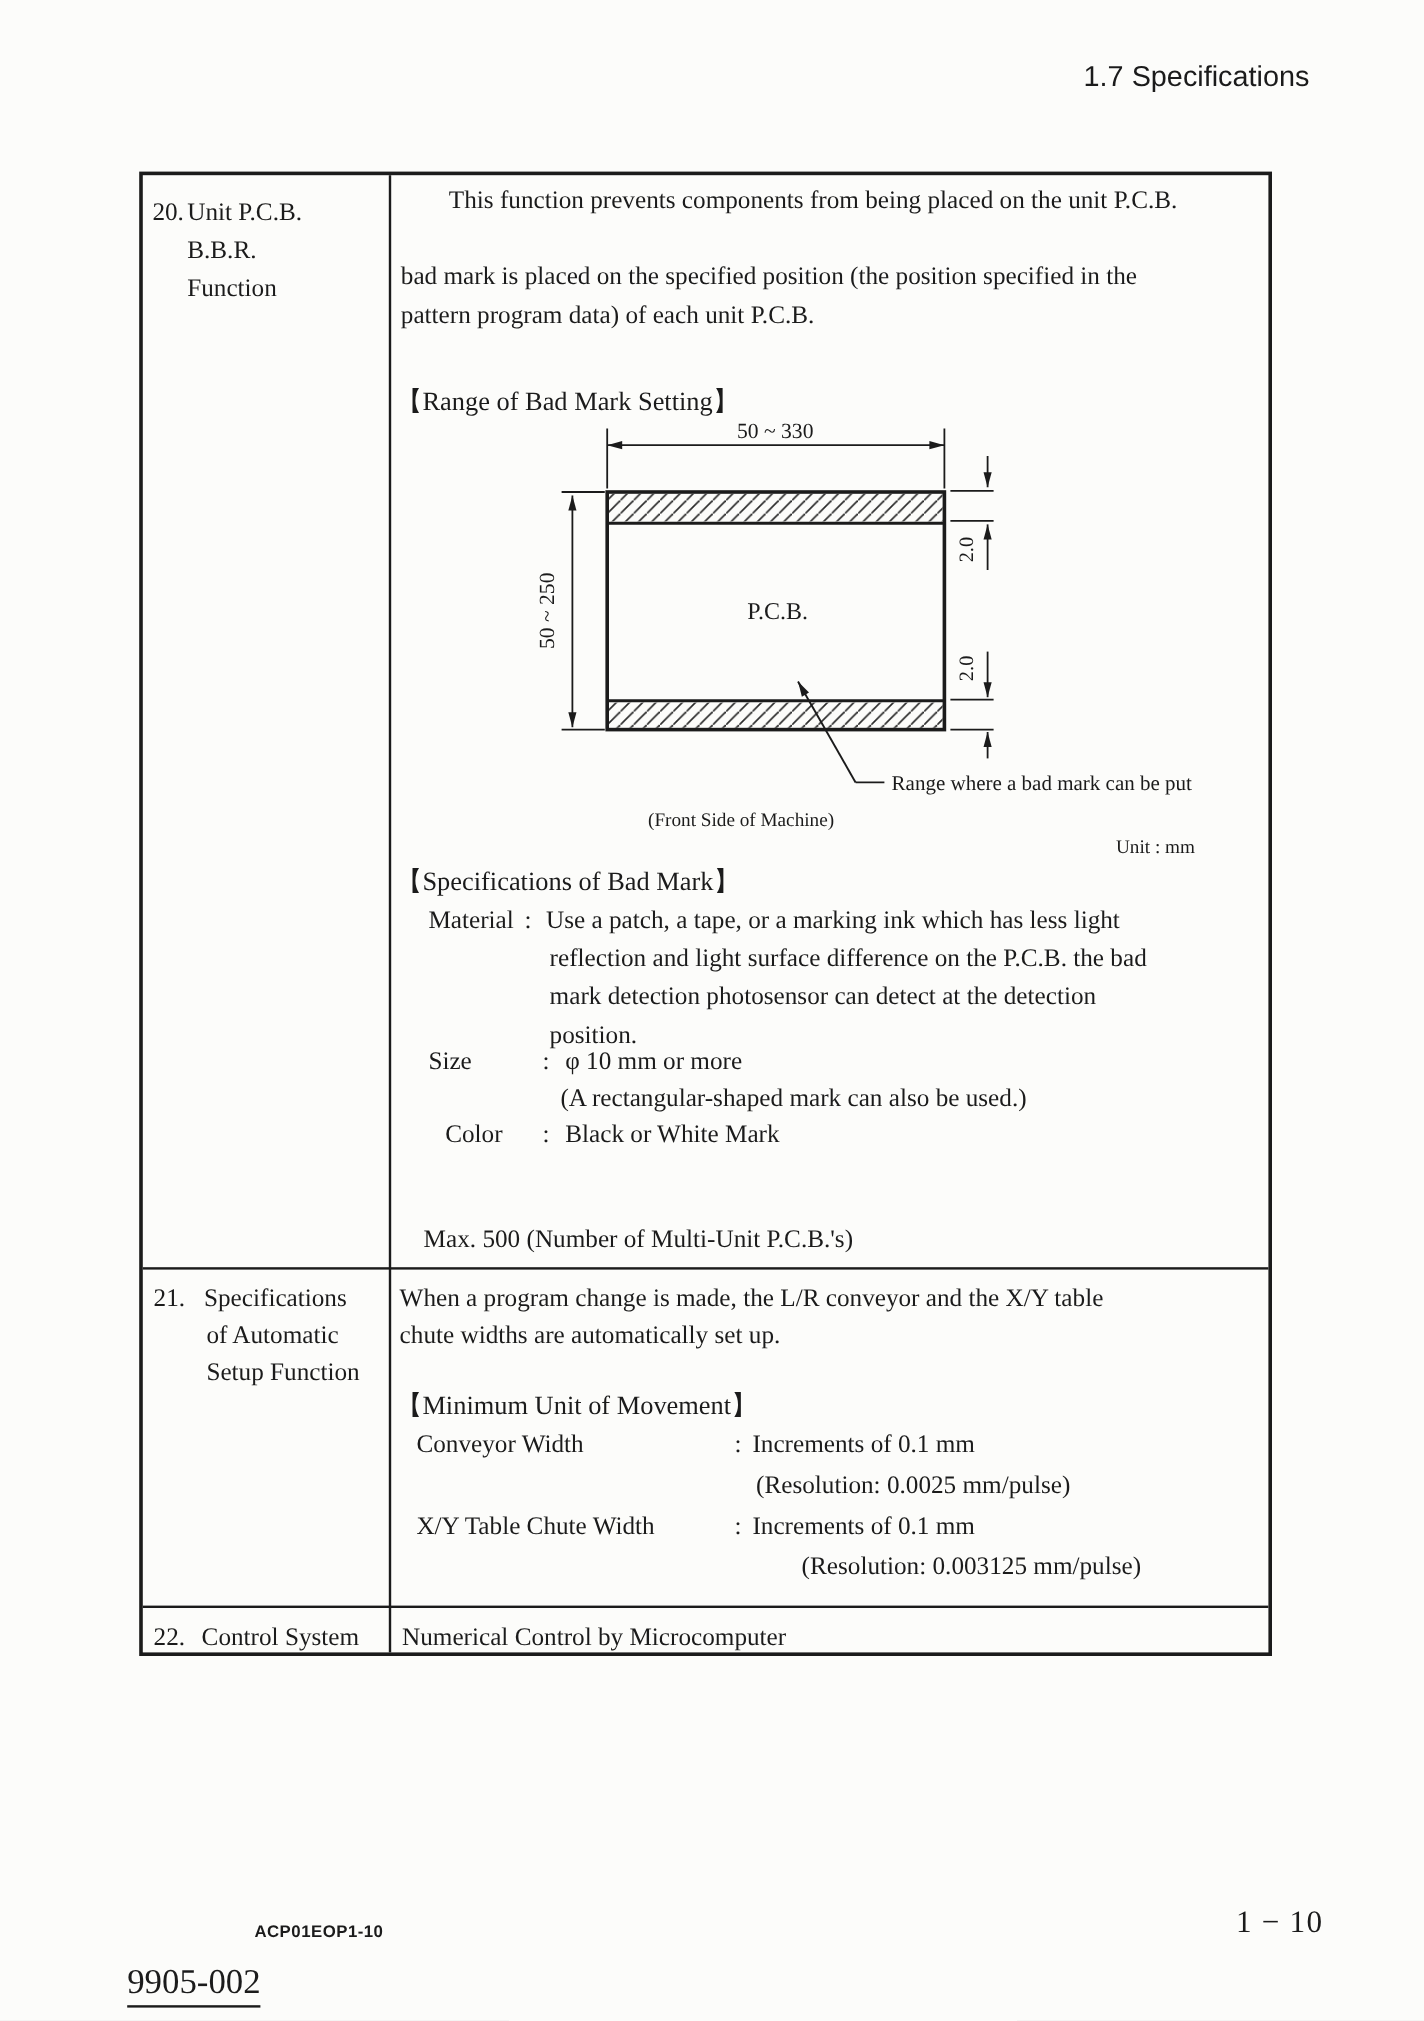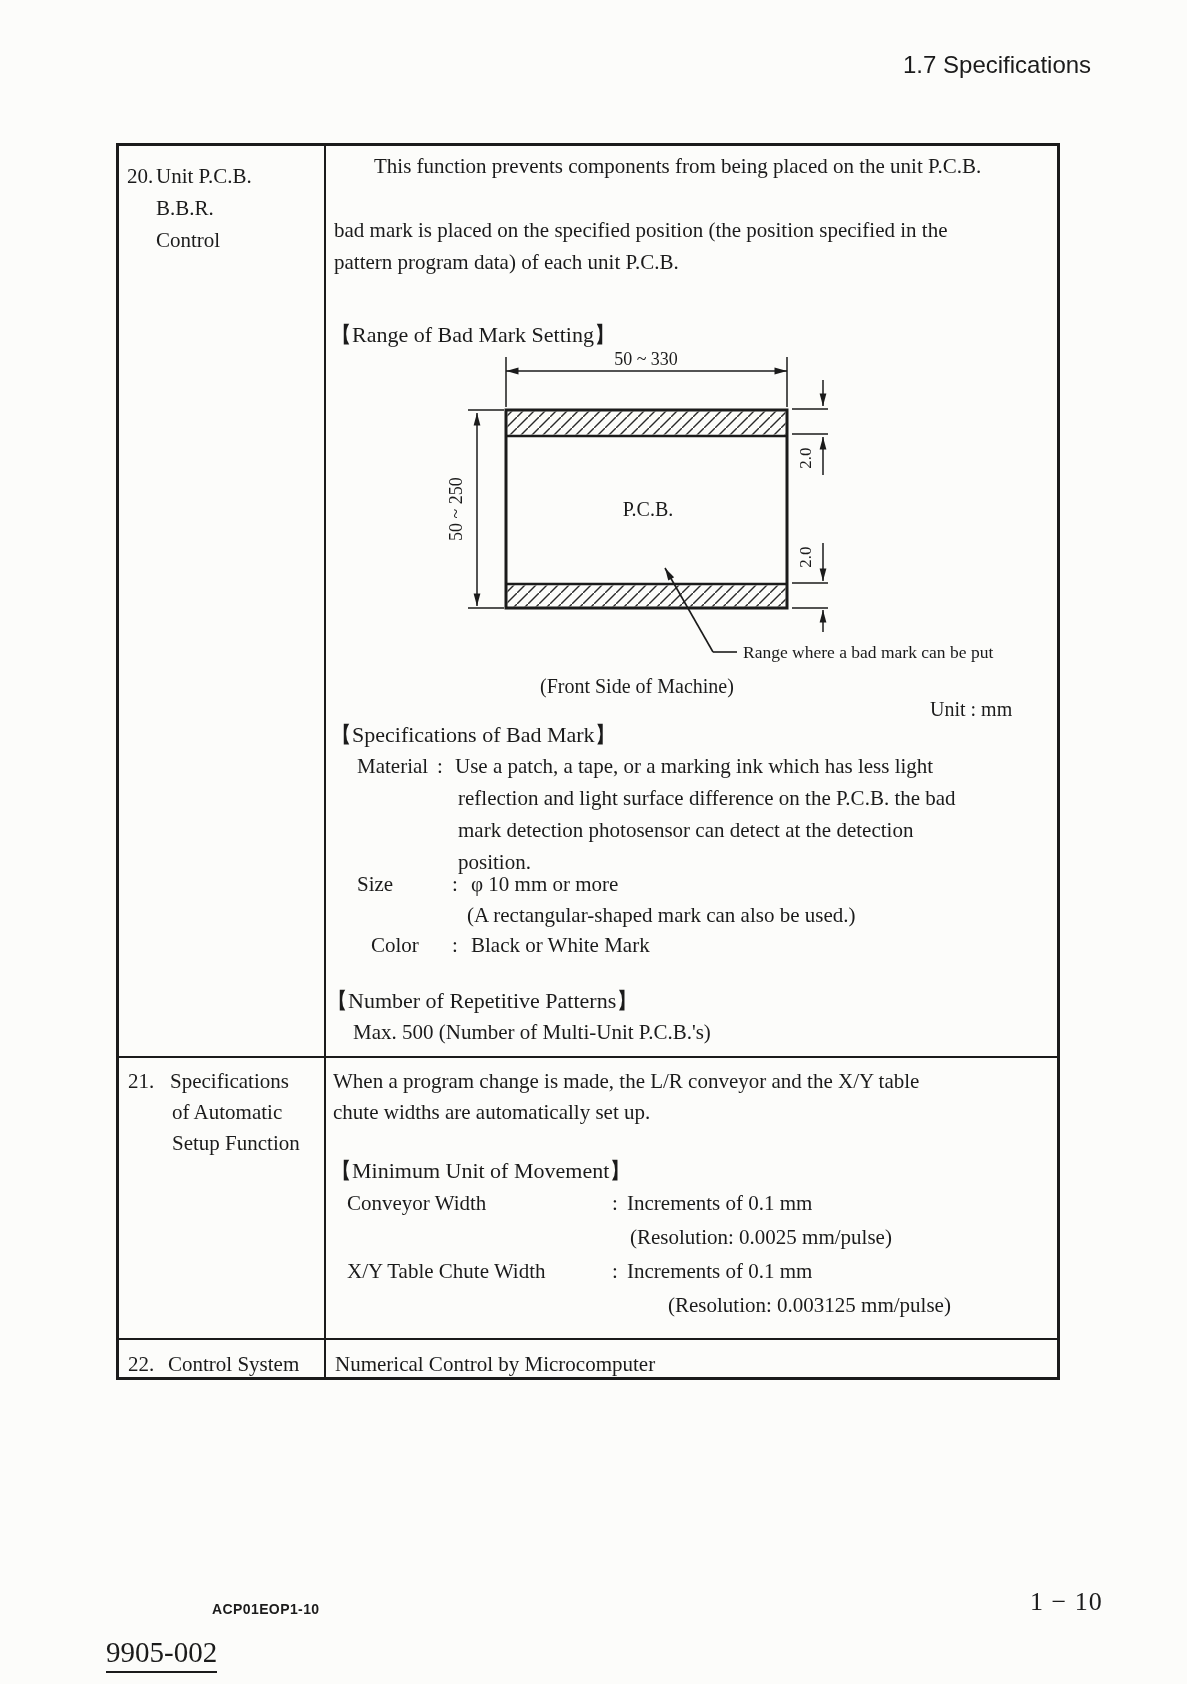--- a/index.html
+++ b/index.html
@@ -6,21 +6,21 @@
   .page{
     position:relative;
     width:1187px;height:1684px;
     background:#fcfcfa;
     font-family:"Liberation Serif","DejaVu Serif","DejaVu Sans",serif;
     color:#1b1b1b;
     overflow:hidden;
   }
   .abs{position:absolute;white-space:nowrap;line-height:1.25;}
   .t21{font-size:21px;}
-  .t22{font-size:20px;}
+  .t22{font-size:16px;}
   .th{font-size:22px;font-family:"Liberation Serif","DejaVu Sans","DejaVu Serif",serif;}
   .sans{font-family:"Liberation Sans","DejaVu Sans",sans-serif;}
   .tableBox{
     position:absolute;left:116px;top:143px;width:938px;height:1231px;
     border:3px solid #1b1b1b;
   }
   .vline{position:absolute;background:#1b1b1b;width:2px;}
   .hline{position:absolute;background:#1b1b1b;height:2px;}
   .docnum{font-size:29px;border-bottom:2px solid #1b1b1b;padding-bottom:1px;}
   .doccode{font-size:14px;font-weight:bold;letter-spacing:0.4px;font-family:"Liberation Sans","DejaVu Sans",sans-serif;}
@@ -36,21 +36,21 @@
 
   <div class="tableBox">
     <div class="vline" style="left:205px;top:0;height:100%;"></div>
     <div class="hline" style="left:0;width:100%;top:910px;"></div>
     <div class="hline" style="left:0;width:100%;top:1192px;"></div>
   </div>
 
   <div class="abs t21" style="left:127px;top:163px;">20.</div>
   <div class="abs t21" style="left:156px;top:163px;">Unit P.C.B.</div>
   <div class="abs t21" style="left:156px;top:195px;">B.B.R.</div>
-  <div class="abs t21" style="left:156px;top:227px;">Control</div>
+  <div class="abs t21" style="left:156px;top:227px;">Function</div>
 
   <div class="abs t21" style="left:334px;top:153px;margin-left:40px;">This function prevents components from being placed on the unit P.C.B.</div>
   <div class="abs t21" style="left:334px;top:217px;">bad mark is placed on the specified position (the position specified in the</div>
   <div class="abs t21" style="left:334px;top:249px;">pattern program data) of each unit P.C.B.</div>
 
   <div class="abs th" style="left:330px;top:321px;">【Range of Bad Mark Setting】</div>
 
   <svg class="abs" style="left:440px;top:340px;" width="620" height="332" viewBox="0 0 620 332">
     <defs>
       <marker id="arr" markerUnits="userSpaceOnUse" markerWidth="14" markerHeight="10" refX="13" refY="5" orient="auto-start-reverse">
@@ -103,21 +103,20 @@
 
   <div class="abs t21" style="left:357px;top:871px;">Size</div>
   <div class="abs t21" style="left:452px;top:871px;">:</div>
   <div class="abs t21" style="left:471px;top:871px;">φ 10 mm or more</div>
   <div class="abs t21" style="left:467px;top:902px;">(A rectangular-shaped mark can also be used.)</div>
 
   <div class="abs t21" style="left:357px;top:932px;margin-left:14px;">Color</div>
   <div class="abs t21" style="left:452px;top:932px;">:</div>
   <div class="abs t21" style="left:471px;top:932px;">Black or White Mark</div>
 
-  <div class="abs th" style="left:326px;top:987px;">【Number of Repetitive Patterns】</div>
   <div class="abs t21" style="left:353px;top:1019px;">Max. 500 (Number of Multi-Unit P.C.B.'s)</div>
 
   <div class="abs t21" style="left:128px;top:1068px;">21.</div>
   <div class="abs t21" style="left:170px;top:1068px;">Specifications</div>
   <div class="abs t21" style="left:172px;top:1099px;">of Automatic</div>
   <div class="abs t21" style="left:172px;top:1130px;">Setup Function</div>
 
   <div class="abs t21" style="left:333px;top:1068px;">When a program change is made, the L/R conveyor and the X/Y table</div>
   <div class="abs t21" style="left:333px;top:1099px;">chute widths are automatically set up.</div>
 

